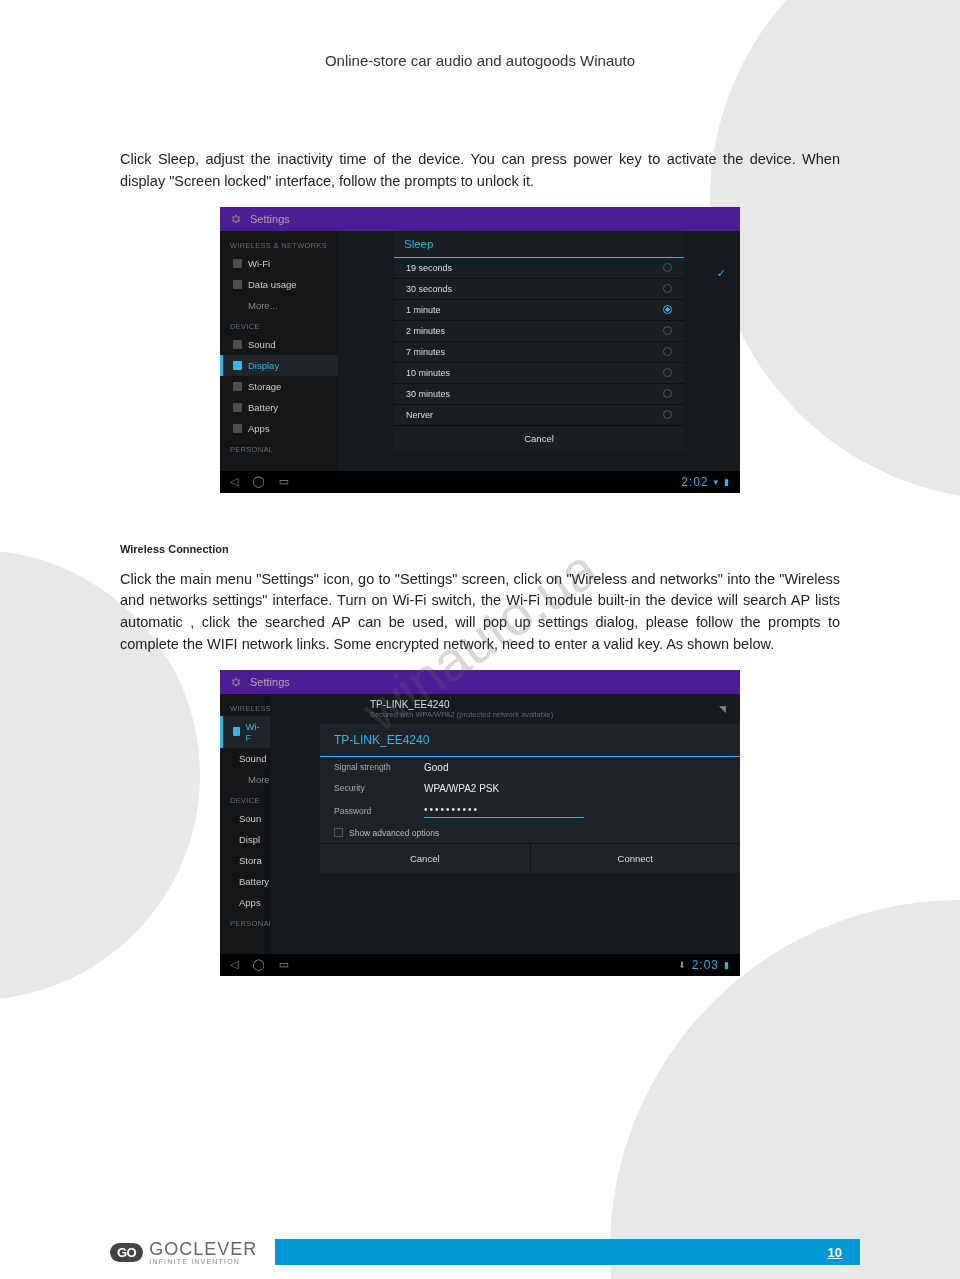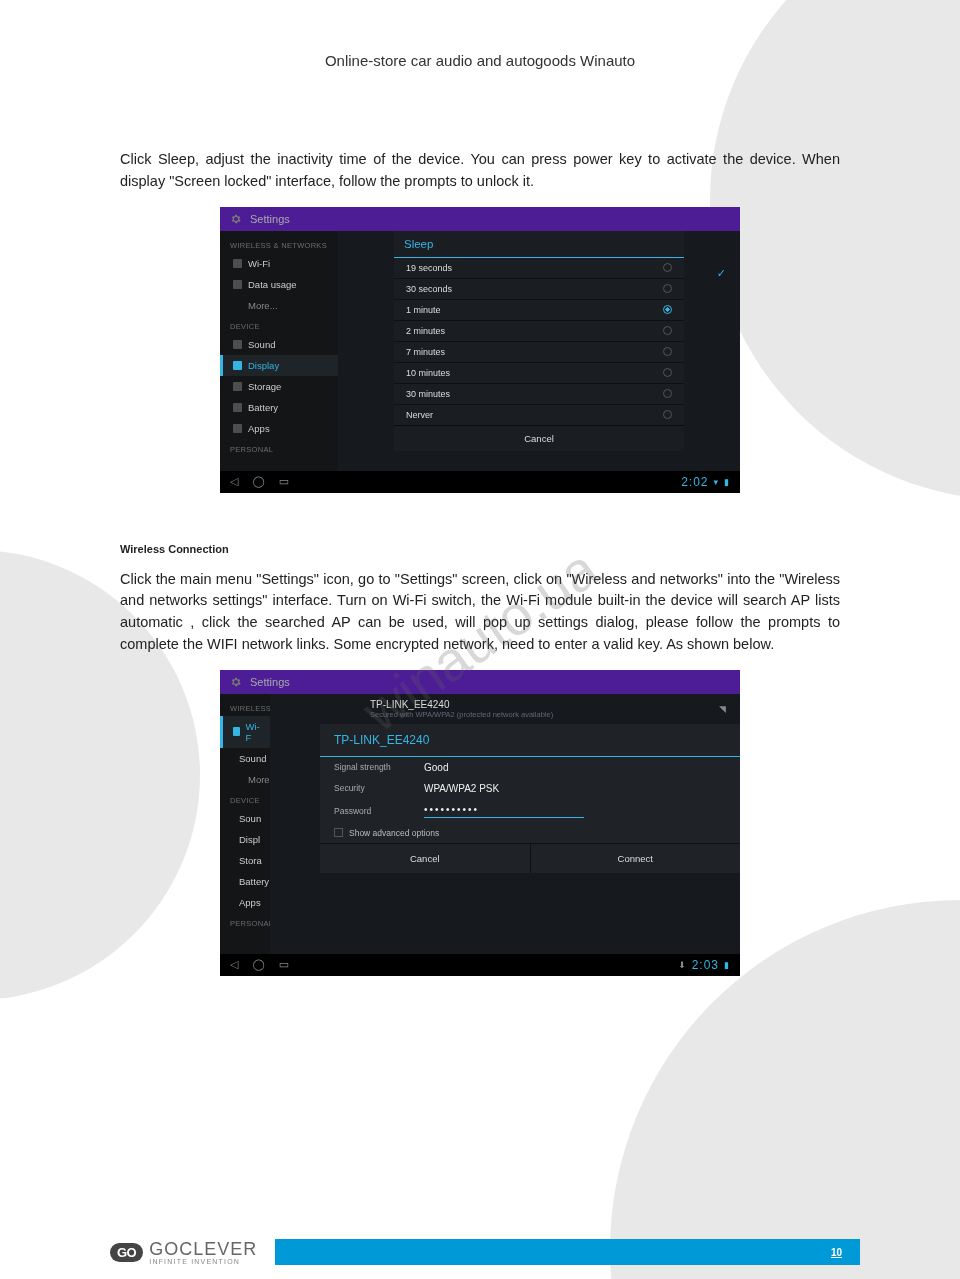--- a/index.html
+++ b/index.html
@@ -54,21 +54,21 @@
 .ss2-btn-row { display: flex; border-top: 1px solid #111; }
 .ss2-btn { flex: 1; text-align: center; padding: 9px; font-size: 9.5px; color: #ddd; }
 .ss2-btn:first-child { border-right: 1px solid #111; }
 .footer { position: absolute; bottom: 14px; left: 0; right: 0; display: flex; align-items: flex-start; padding: 0 100px 0 110px; z-index: 3; }
 .footer-logo { display: flex; align-items: center; gap: 6px; }
 .go-badge { background: #444; color: #fff; font-weight: bold; font-size: 13px; border-radius: 10px; padding: 2px 7px; letter-spacing: -0.5px; }
 .goclever-text { font-size: 18px; color: #666; font-weight: 300; letter-spacing: 1px; }
 .goclever-sub { font-size: 7px; color: #888; letter-spacing: 1.2px; margin-top: -2px; }
 .goclever-block { display: flex; flex-direction: column; }
 .footer-bar { flex: 1; background: #0099d8; height: 26px; margin-left: 18px; display: flex; justify-content: flex-end; align-items: center; padding-right: 18px; }
-.page-number { color: #fff; font-weight: bold; font-size: 10px; text-decoration: underline; }
+.page-number { color: #fff; font-weight: bold; font-size: 13px; text-decoration: underline; }
 .ss-settings-icon-svg { width: 12px; height: 12px; fill: #777; }
 </style>
 </head>
 <body>
 
 <div class="watermark-circles">
   <div class="circle-gray c1"></div>
   <div class="circle-gray c2"></div>
   <div class="circle-gray c3"></div>
 </div>

